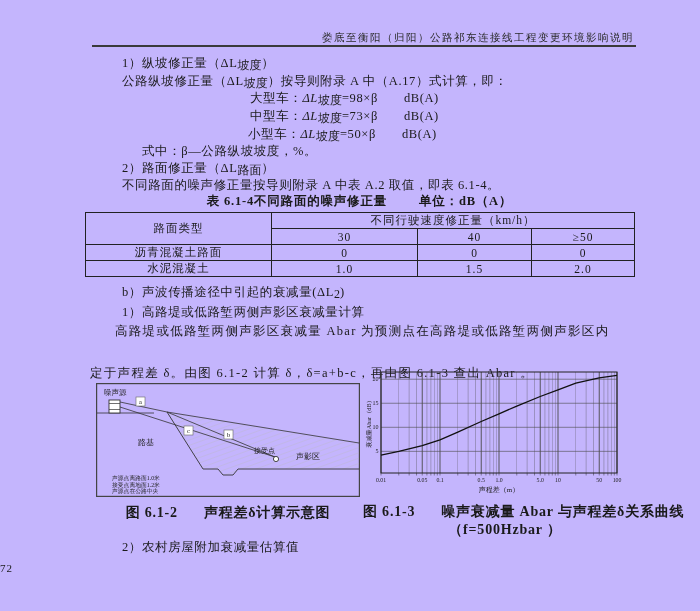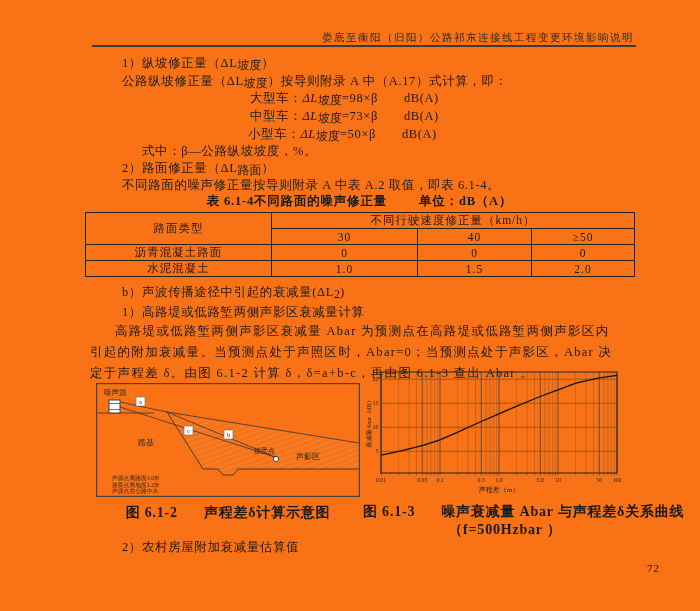--- a/index.html
+++ b/index.html
@@ -1,33 +1,33 @@
 <!DOCTYPE html>
 <html><head>
 <meta charset="utf-8">
 <style>
   html,body{margin:0;padding:0;background:#e8e8e8;}
-  .page{position:relative;width:700px;height:611px;background:#f97316;margin:0 auto;
+  .page{position:relative;width:700px;height:611px;background:#c4b5fd;margin:0 auto;
         font-family:"Liberation Serif","DejaVu Serif",serif;color:#1a1a1a;overflow:hidden;}
   .ln{position:absolute;font-size:12.5px;letter-spacing:.6px;white-space:nowrap;line-height:14px;}
   .para{letter-spacing:1.3px;}
   .ln sub{font-size:12px;letter-spacing:0;vertical-align:-2px;}
   .it{font-style:italic;}
   .hdr{position:absolute;top:31px;right:66px;font-size:10.5px;letter-spacing:1.5px;color:#2a2a2a;}
   .rule{position:absolute;left:92px;right:64px;top:45px;height:2px;background:#3a3a3a;}
   .ttl{position:absolute;left:85px;top:193px;width:549px;text-align:center;font-weight:bold;
        font-size:12.5px;letter-spacing:.8px;white-space:nowrap;}
   .ttl .sp1{}
   .ttl .sp2{margin-left:32px;}
   .tbl{position:absolute;left:85px;top:212px;border-collapse:collapse;table-layout:fixed;
        font-size:11.5px;border:1.5px solid #222;}
   .tbl td{border:1px solid #222;text-align:center;height:15px;padding:0;letter-spacing:1px;}
   .cap{position:absolute;text-align:center;font-weight:bold;font-size:14px;letter-spacing:.8px;white-space:nowrap;}
   .gap{margin-left:26px;}
-  .foot{position:absolute;left:0;width:660px;top:562px;text-align:right;font-size:11px;letter-spacing:1px;}
+  .foot{position:absolute;left:0;width:660px;top:562px;text-align:left;font-size:11px;letter-spacing:1px;}
   svg text{font-family:"Liberation Serif","DejaVu Serif",serif;fill:#222;}
   .t6{font-size:6.5px;}
   .fig1{position:absolute;left:96px;top:383px;width:264px;height:114px;}
   .chart{position:absolute;left:365px;top:366px;width:300px;height:135px;}
 </style>
 </head>
 <body>
 
 <div class="page">
 
@@ -80,21 +80,20 @@
         <td>1.0</td>
         <td>1.5</td>
         <td>2.0</td>
       </tr>
     </tbody>
   </table>
 
   <div class="ln" style="top:285px;left:122px"><span>b）声波传播途径中引起的衰减量(ΔL</span><sub>2</sub><span>)</span></div>
   <div class="ln" style="top:305px;left:122px">1）高路堤或低路堑两侧声影区衰减量计算</div>
   <div class="ln para" style="top:324px;left:115px">高路堤或低路堑两侧声影区衰减量 Abar 为预测点在高路堤或低路堑两侧声影区内</div>
-  <div class="ln para" style="top:345px;left:90px">引起的附加衰减量。当预测点处于声照区时，Abar=0；当预测点处于声影区，Abar 决</div>
   <div class="ln para" style="top:366px;left:90px">定于声程差 δ。由图 6.1-2 计算 δ，δ=a+b-c，再由图 6.1-3 查出 Abar 。</div>
 
   <svg class="fig1" viewBox="0 0 264 114">
     <defs>
       <pattern id="ht" width="5" height="5" patternUnits="userSpaceOnUse" patternTransform="rotate(70)">
         <line x1="0" y1="0" x2="0" y2="5" stroke="#b8b8b8" stroke-width="0.6"></line>
       </pattern>
     </defs>
     <rect x="0.6" y="0.6" width="262.8" height="112.8" fill="none" stroke="#444" stroke-width="1.2"></rect>
     <polygon points="71,29 263,60 263,86 142,86 137,92 127,92 122,86 107,86" fill="url(#ht)" stroke="none"></polygon>

